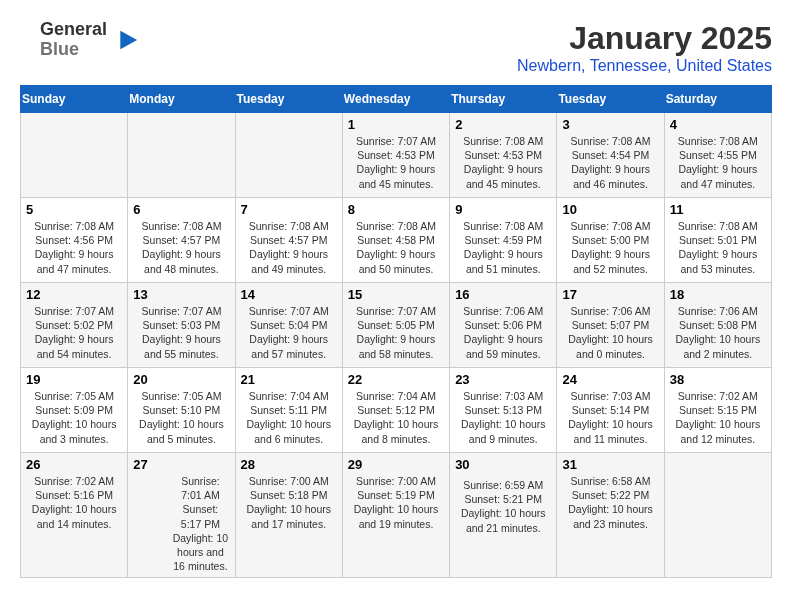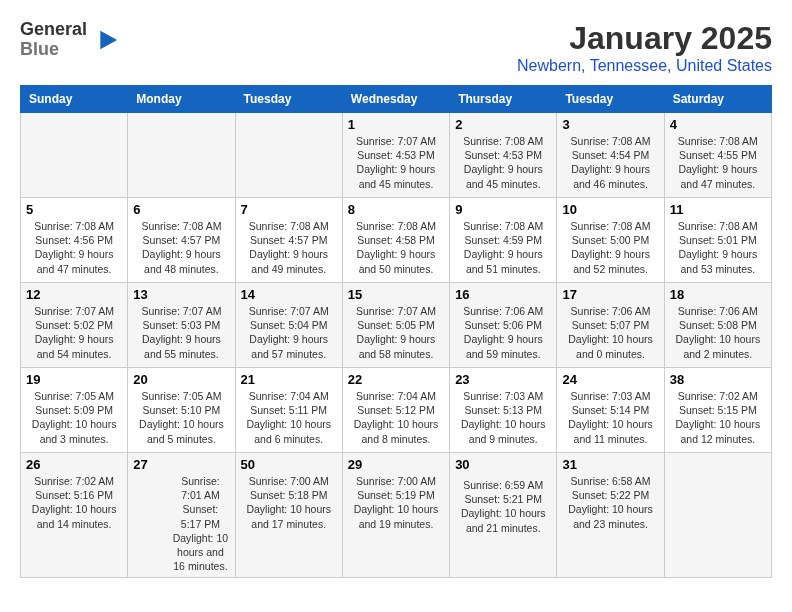--- a/index.html
+++ b/index.html
@@ -8,20 +8,21 @@
       background: #fff;
       width: 792px;
       min-height: 612px;
       padding: 20px;
     }
     .header {
       display: flex;
       justify-content: space-between;
       align-items: flex-start;
       margin-bottom: 10px;
+      margin-left: 20px;
     }
     .logo {
       display: flex;
       align-items: center;
     }
     .logo-text {
       font-size: 18px;
       font-weight: bold;
       line-height: 1.1;
     }
@@ -47,21 +48,21 @@
     }
     table {
       width: 100%;
       border-collapse: collapse;
       font-size: 11px;
     }
     th {
       background-color: #1565c0;
       color: #fff;
       text-align: left;
-      padding: 6px 8px;
+      padding: 6px 1px;
       font-size: 12px;
       font-weight: bold;
       border: 1px solid #1565c0;
     }
     td {
       border: 1px solid #ccc;
       padding: 4px 5px;
       vertical-align: top;
       width: 14.28%;
       min-height: 80px;
@@ -289,21 +290,21 @@
 Sunset: 5:16 PM
 Daylight: 10 hours and 14 minutes.</div>
         </td>
         <td>
           <div class="day-num">27</div>
           <div class="day-detail" style="white-space: pre-line; margin-left: 38px;">Sunrise: 7:01 AM
 Sunset: 5:17 PM
 Daylight: 10 hours and 16 minutes.</div>
         </td>
         <td>
-          <div class="day-num">50</div>
+          <div class="day-num">28</div>
           <div class="day-detail" style="white-space: pre-line;">Sunrise: 7:00 AM
 Sunset: 5:18 PM
 Daylight: 10 hours and 17 minutes.</div>
         </td>
         <td>
           <div class="day-num">29</div>
           <div class="day-detail" style="white-space: pre-line;">Sunrise: 7:00 AM
 Sunset: 5:19 PM
 Daylight: 10 hours and 19 minutes.</div>
         </td>

